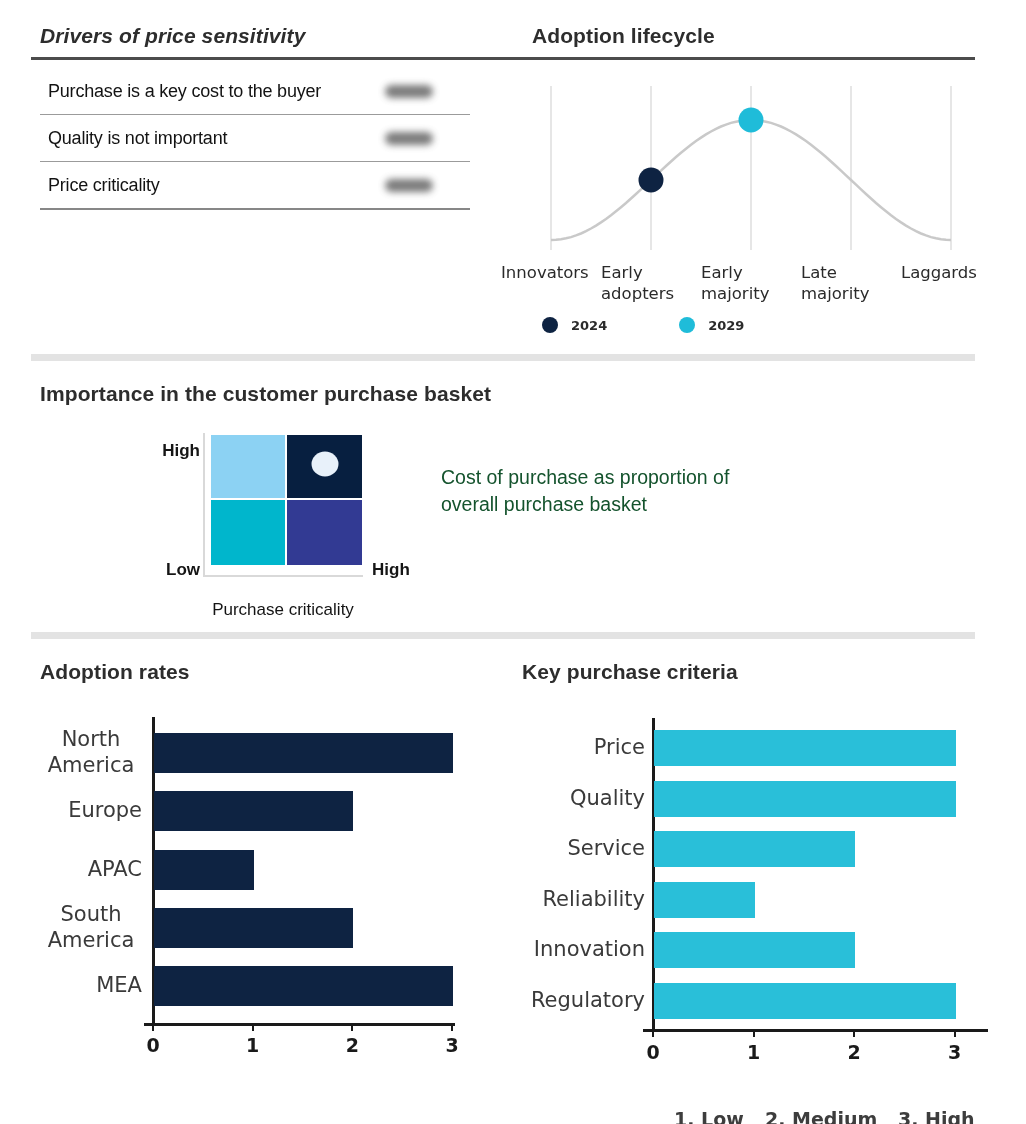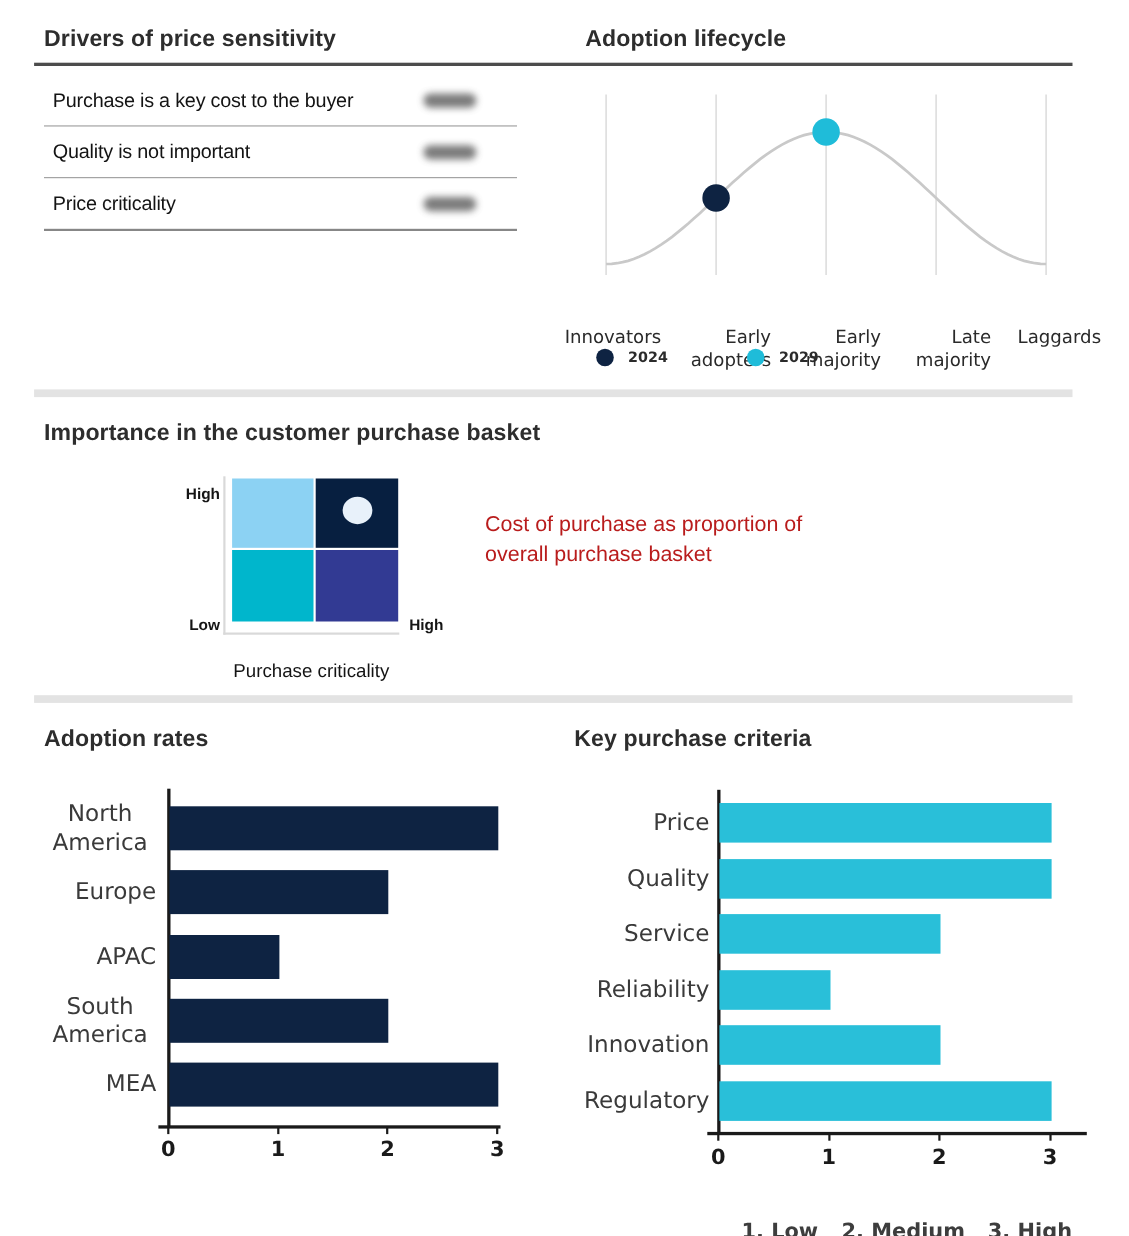--- a/index.html
+++ b/index.html
@@ -14,40 +14,40 @@
   .t-col1{width:330px;padding-left:8px;box-sizing:border-box;}
   .t-col2{flex:1;}
   .t-head-text{font-weight:bold;font-size:26px;color:#1fbcd9;}
   .t-row{display:flex;align-items:center;height:46px;border-bottom:1px solid #9b9b9b;}
   .t-row:last-child{border-bottom:2px solid #878787;}
   .t-driver{font-size:18px;color:#131313;letter-spacing:-.2px;}
   .blur-blob{display:block;width:48px;height:13px;margin-left:15px;border-radius:7px;
              background:#5a5a5a;filter:blur(3.5px);opacity:.8;}
   
   .cfont{font-family:"DejaVu Sans",sans-serif;}
-  .stage-label{position:absolute;text-align:right;font-size:16.5px;line-height:1.27;color:#2a2a2a;margin-top:34px;}
+  .stage-label{position:absolute;text-align:left;font-size:16.5px;line-height:1.27;color:#2a2a2a;}
   .legend-row{display:flex;align-items:center;}
   .legend-swatch{width:16px;height:16px;border-radius:50%;margin-right:13px;}
   .legend-label{font-weight:bold;font-size:13px;color:#2b2b2b;}
   
-  .mx-label{font-weight:bold;font-size:14px;color:#151515;}
-  .annotation{font-size:19.5px;line-height:27px;color:#b91c1c;}
+  .mx-label{font-weight:bold;font-size:17px;color:#151515;}
+  .annotation{font-size:19.5px;line-height:27px;color:#14532d;}
   
   .axis{background:#1a1a1a;}
   .cat-label{position:absolute;display:flex;justify-content:flex-end;transform:translateY(-50%);}
   .cat-label span{display:inline-block;text-align:center;font-size:21px;line-height:1.22;color:#3a3a3a;}
   .tick-num{position:absolute;width:40px;text-align:center;font-weight:bold;font-size:19px;color:#1a1a1a;}
   .scale-item{position:absolute;font-weight:bold;font-size:19px;color:#3d3d3d;white-space:nowrap;margin-top:30px;}
 </style>
 </head>
 <body>
 
 <div class="page">
 
-  <div class="abs sec-title" style="left:40px;top:24px;">Drivers of price sensitivity</div>
+  <div class="abs sec-title" style="left:40px;top:24px;font-style:italic;">Drivers of price sensitivity</div>
   <div class="abs sec-title" style="left:532px;top:24px;">Adoption lifecycle</div>
   <div class="abs rule" style="left:31px;top:57px;width:944px;"></div>
 
   <div class="abs" style="left:40px;top:68px;width:430px;">
     <div id="drivers-rows">
         <div class="t-row">
           <div class="t-col1 t-driver">Purchase is a key cost to the buyer</div>
           <div class="t-col2">
             <span class="blur-blob"></span>
           </div>

